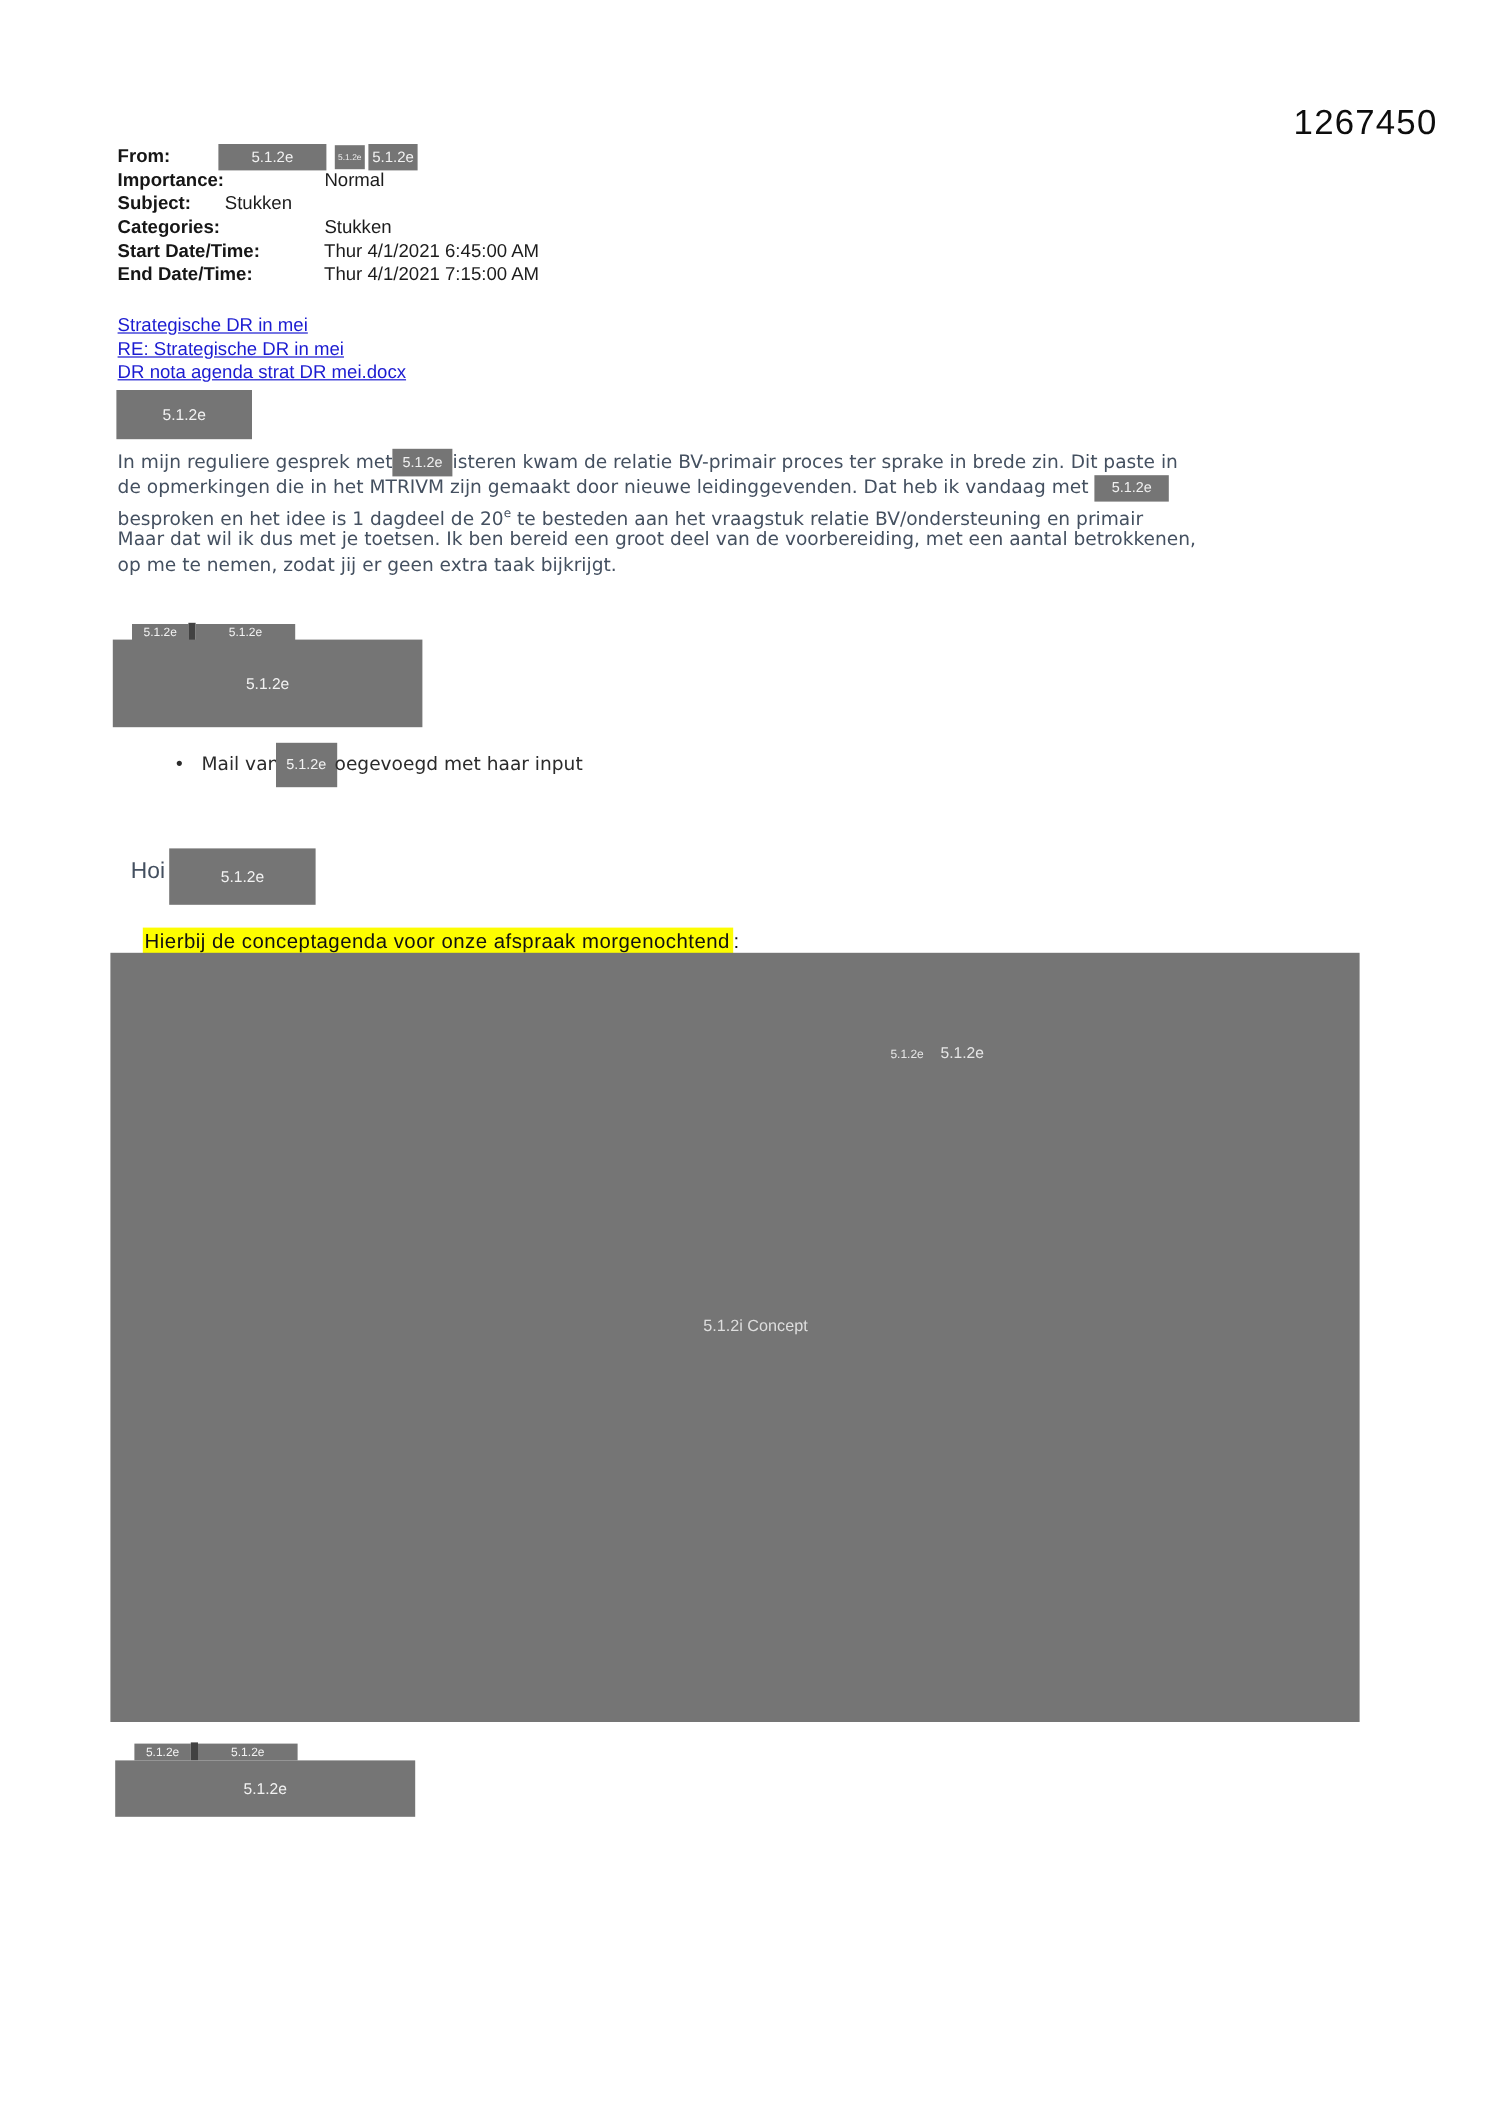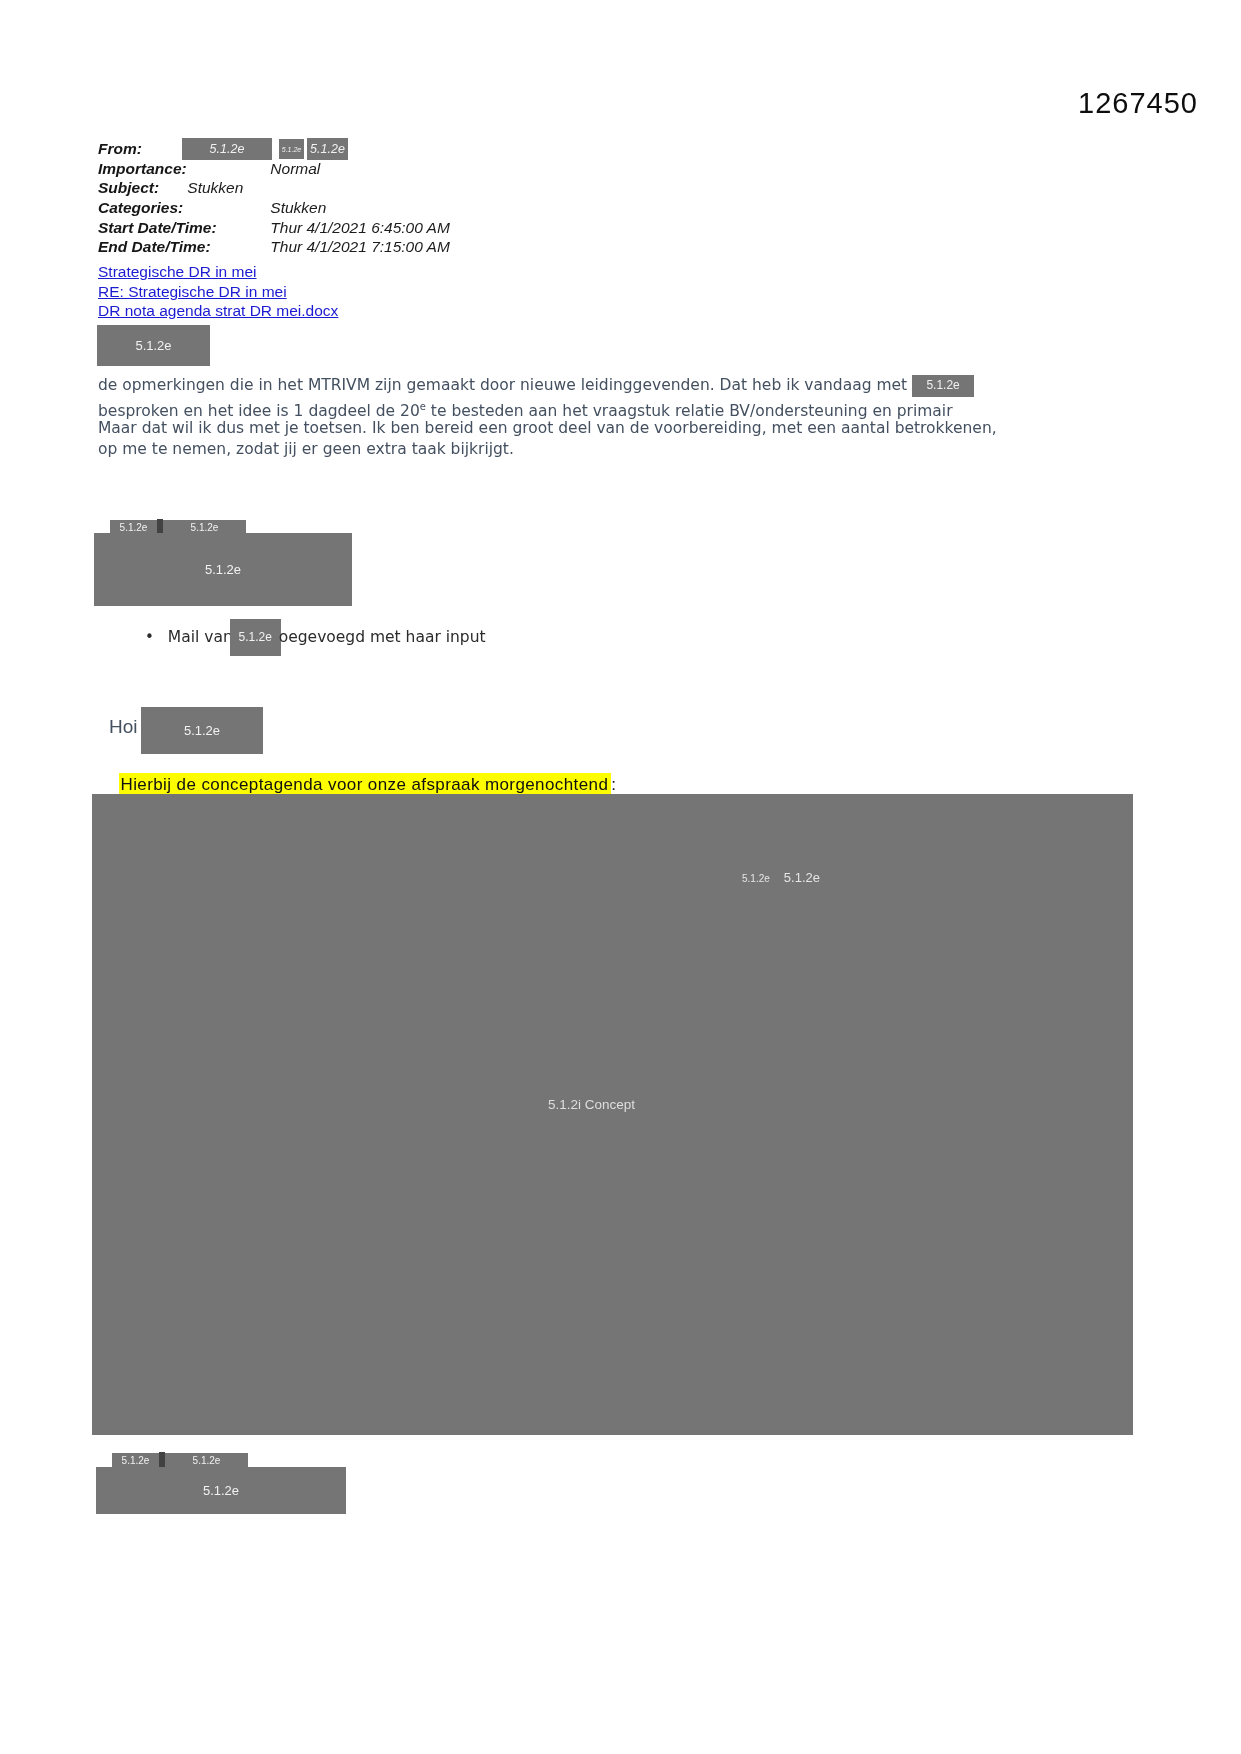--- a/index.html
+++ b/index.html
@@ -8,21 +8,21 @@
     --link_blue:#1b1bd1;
     --body_text:#445060;
   }
   html,body{margin:0;padding:0;background:#ffffff;}
   .page{position:relative;width:1241px;height:1754px;background:#ffffff;overflow:hidden;
         font-family:"Liberation Sans",sans-serif;margin-top:32px;}
 
   .doc-number{position:absolute;left:1078px;top:55px;font-size:29px;color:#0d0d0d;letter-spacing:1px;}
 
   
-  .email-header{position:absolute;left:98px;top:108px;font-size:15.5px;color:#161616;font-style:italic;}
+  .email-header{position:absolute;left:98px;top:90px;font-size:15.5px;color:#161616;}
   .hrow{height:19.7px;position:relative;white-space:nowrap;}
   .hlabel{font-weight:bold;display:inline-block;}
   .hlabel.w168{width:168px;}
   .hlabel.w85{width:85px;}
   .hvalue{color:#1c1c1c;}
 
   .redact-box{background:var(--redaction_gray);color:#f2f2f2;display:inline-flex;
               align-items:center;justify-content:center;font-family:"Liberation Sans",sans-serif;}
   .from-r1{position:absolute;left:84px;top:-2px;width:90px;height:22px;font-size:12.5px;}
   .from-r2{position:absolute;left:181px;top:-1px;width:25px;height:20px;font-size:7px;}
@@ -73,21 +73,21 @@
                   font-size:17px;color:#101010;white-space:pre;letter-spacing:0.4px;}
   .hl{background:var(--highlight_yellow);padding:2px 3px 3px 2px;}
 
   
   .attachment-block{position:absolute;left:92px;top:762px;width:1041px;height:641px;
                     background:var(--redaction_gray);}
   .attach-top-labels{position:absolute;left:650px;top:76px;display:flex;align-items:baseline;gap:14px;
                      color:#e6e6e6;}
   .attach-top-1{font-size:10px;}
   .attach-top-2{font-size:13px;}
-  .attach-center-label{position:absolute;left:456px;top:303px;font-size:13.5px;color:#dedede;}
+  .attach-center-label{position:absolute;left:494px;top:303px;font-size:13.5px;color:#dedede;}
 </style>
 </head>
 <body>
 
 <div class="page">
 
   <div class="doc-number">1267450</div>
 
   <div class="email-header">
     <div class="hrow">
@@ -122,20 +122,21 @@
     <span class="doc-link">Strategische DR in mei</span>
     <span class="doc-link">RE: Strategische DR in mei</span>
     <span class="doc-link">DR nota agenda strat DR mei.docx</span>
   </div>
 
   <div class="redact-block top-block">
     <span>5.1.2e</span>
   </div>
 
   <div class="body-text">
+      <div class="body-line"><span>In mijn reguliere gesprek met</span><span class="redact-inline" style="width: 50px; height: 23px; margin: -1px 0px;">5.1.2e</span><span>isteren kwam de relatie BV-primair proces ter sprake in brede zin. Dit paste in</span></div>
       <div class="body-line"><span>de opmerkingen die in het MTRIVM zijn gemaakt door nieuwe leidinggevenden. Dat heb ik vandaag met </span><span class="redact-inline" style="width: 62px; height: 22px; margin: -0.5px 0px;">5.1.2e</span></div>
       <div class="body-line"><span>besproken en het idee is 1 dagdeel de 20</span><sup>e</sup><span> te besteden aan het vraagstuk relatie BV/ondersteuning en primair</span></div>
       <div class="body-line"><span>Maar dat wil ik dus met je toetsen. Ik ben bereid een groot deel van de voorbereiding, met een aantal betrokkenen,</span></div>
       <div class="body-line"><span>op me te nemen, zodat jij er geen extra taak bijkrijgt.</span></div>
     </div>
 
   <div class="redact-box sig-small sigU-a">5.1.2e</div>
   <div class="sig-notch sigU-n"></div>
   <div class="redact-box sig-small sigU-b">5.1.2e</div>
   <div class="redact-block sig-large sigU-big">

